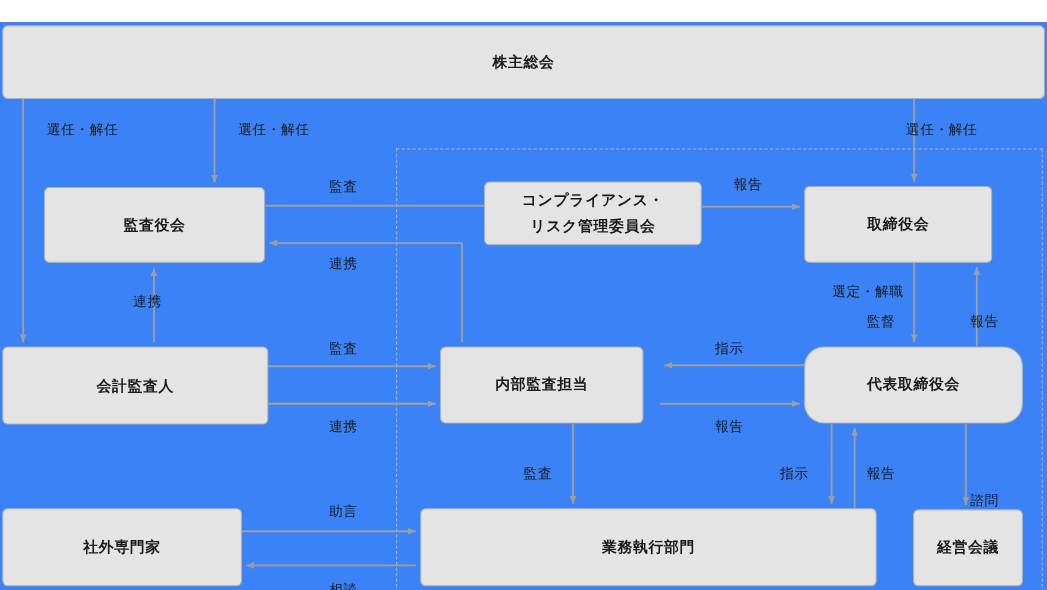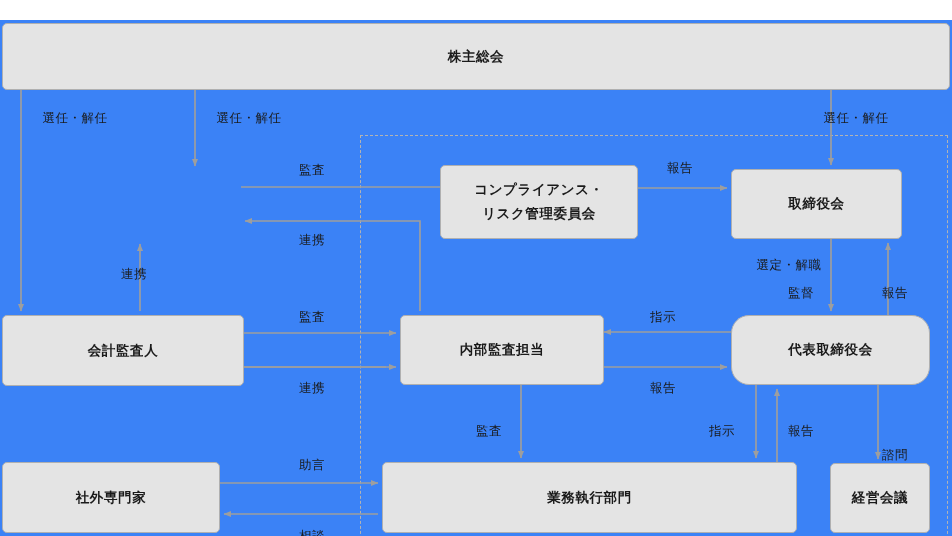--- a/index.html
+++ b/index.html
@@ -116,39 +116,42 @@
       <path d="M777,442 L777,369"></path>
 
       <path d="M878,365 L878,439"></path>
     </g>
   </svg>
 
   <div class="node" style="left:2px; top:3px; width:948px; height:67px;">
     <span>株主総会</span>
   </div>
 
+  <div class="node" style="left:40px; top:150px; width:201px; height:69px;">
+    <span>監査役会</span>
+  </div>
 
   <div class="node" style="left:2px; top:295px; width:242px; height:71px;">
     <span>会計監査人</span>
   </div>
 
   <div class="node" style="left:2px; top:442px; width:218px; height:71px;">
     <span>社外専門家</span>
   </div>
 
-  <div class="node" style="left:440px; top:145px; width:198px; height:74px;">
+  <div class="node" style="left:440px; top:145px; width:198px; height:58px;">
     <span>コンプライアンス・</span>
     <span class="line2">リスク管理委員会</span>
   </div>
 
   <div class="node" style="left:731px; top:149px; width:171px; height:70px;">
     <span>取締役会</span>
   </div>
 
-  <div class="node" style="left:400px; top:295px; width:204px; height:70px;">
+  <div class="node" style="left:400px; top:295px; width:185px; height:70px;">
     <span>内部監査担当</span>
   </div>
 
   <div class="node" style="left:731px; top:295px; width:199px; height:70px;border-radius:18px;">
     <span>代表取締役会</span>
   </div>
 
   <div class="node" style="left:382px; top:442px; width:415px; height:71px;font-family:Liberation Serif, serif;">
     <span>業務執行部門</span>
   </div>

